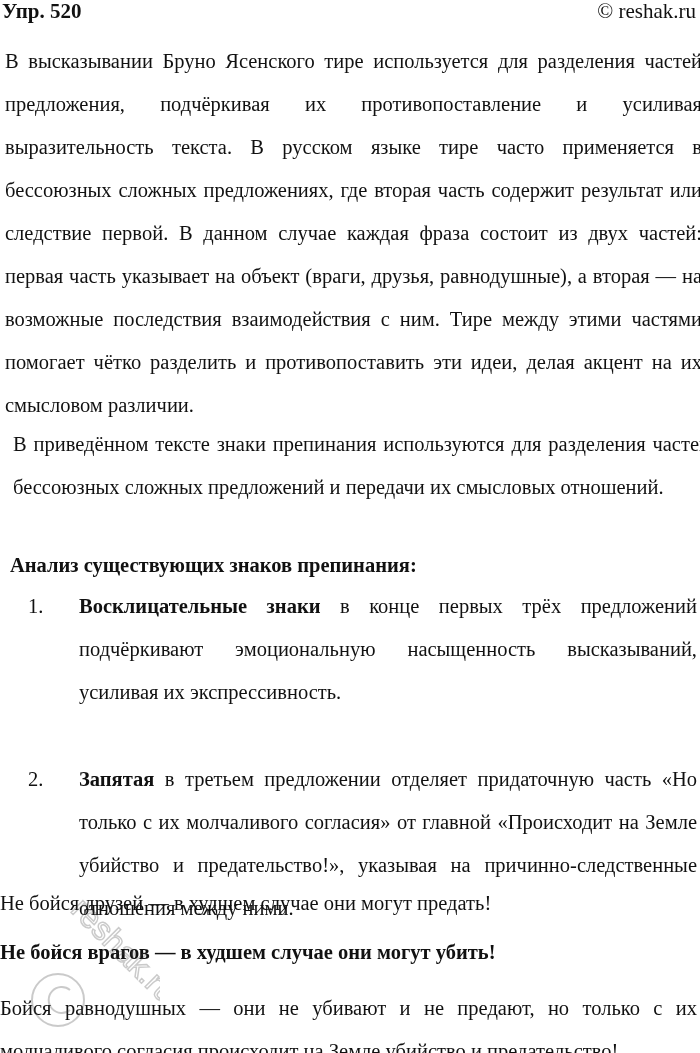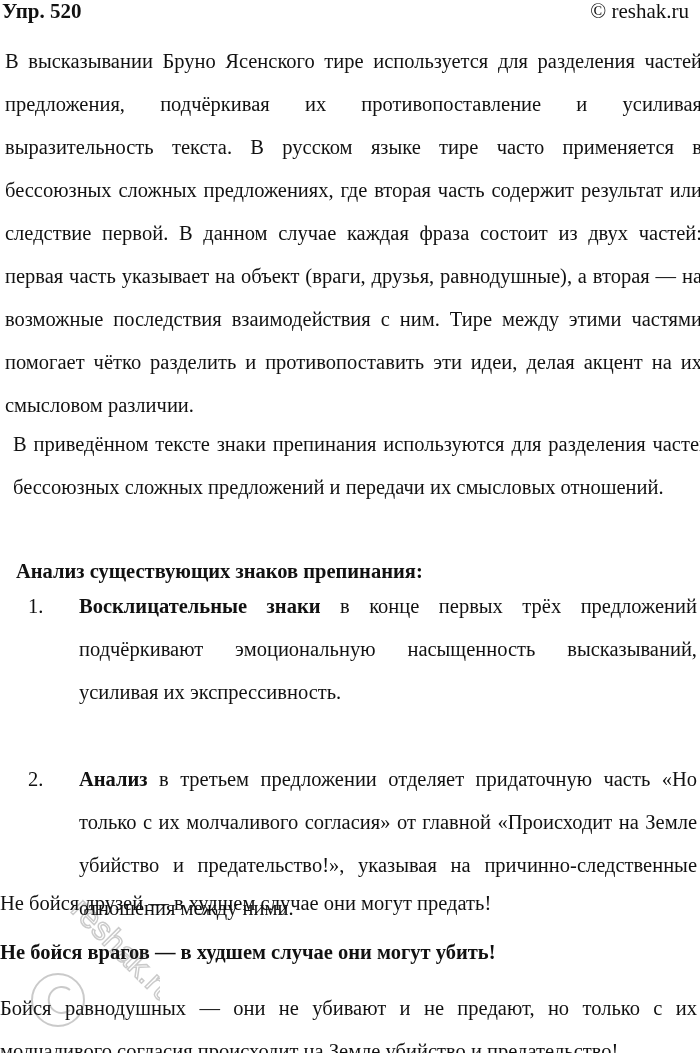--- a/index.html
+++ b/index.html
@@ -7,30 +7,30 @@
       width: 700px; height: 1053px; overflow: hidden; position: relative;
       font-family: "Liberation Serif", "DejaVu Serif", serif;
       color: #111111;
     }
     .header {
       position: absolute; left: 0; top: 0; width: 700px; height: 24px;
       display: flex; justify-content: space-between; align-items: flex-start;
       font-size: 21px; line-height: 22px;
     }
     .ex-title { font-weight: bold; padding-left: 2px; }
-    .copyright { padding-right: 11px; }
+    .copyright { padding-right: 4px; }
     .para {
       position: absolute; left: 0; width: 697px;
       font-size: 20.5px; line-height: 43px;
       text-align: justify; margin: 5px;
     }
     .p1 { top: 35px; }
     .p2 { top: 418px; padding-left: 8px; }
     .heading {
-      position: absolute; left: 0; top: 540px; margin: 16px;
+      position: absolute; left: 0; top: 540px; margin: 10px;
       font-size: 20.5px; font-weight: bold; line-height: 30px;
     }
     .list-item {
       position: absolute; left: 25px; width: 672px;
       font-size: 20.5px; line-height: 43px; margin: 0;
     }
     .li1 { top: 585px; }
     .li2 { top: 758px; }
     .num { position: absolute; left: 3px; top: 0; }
     .li-text { display: block; margin-left: 54px; text-align: justify; }
@@ -60,21 +60,21 @@
 
 <h3 class="heading">Анализ существующих знаков препинания:</h3>
 
 <div class="list-item li1">
   <span class="num">1.</span>
   <span class="li-text"><b>Восклицательные знаки</b><span> в конце первых трёх предложений подчёркивают эмоциональную насыщенность высказываний, усиливая их экспрессивность.</span></span>
 </div>
 
 <div class="list-item li2">
   <span class="num">2.</span>
-  <span class="li-text"><b>Анализ</b><span> в третьем предложении отделяет придаточную часть «Но только с их молчаливого согласия» от главной «Происходит на Земле убийство и предательство!», указывая на причинно-следственные отношения между ними.</span></span>
+  <span class="li-text"><b>Запятая</b><span> в третьем предложении отделяет придаточную часть «Но только с их молчаливого согласия» от главной «Происходит на Земле убийство и предательство!», указывая на причинно-следственные отношения между ними.</span></span>
 </div>
 
 <p class="quote-line q1">Не бойся друзей — в худшем случае они могут предать!</p>
 <p class="quote-line q2">Не бойся врагов — в худшем случае они могут убить!</p>
 <p class="quote-line q3">Бойся равнодушных — они не убивают и не предают, но только с их молчаливого согласия происходит на Земле убийство и предательство!</p>
 
 <svg class="watermark" viewBox="0 0 140 150">
   <g fill="none" stroke="#444" stroke-width="2">
     <circle cx="38" cy="110" r="26"></circle>
     <path d="M50 100 A13 13 0 1 0 50 120"></path>

